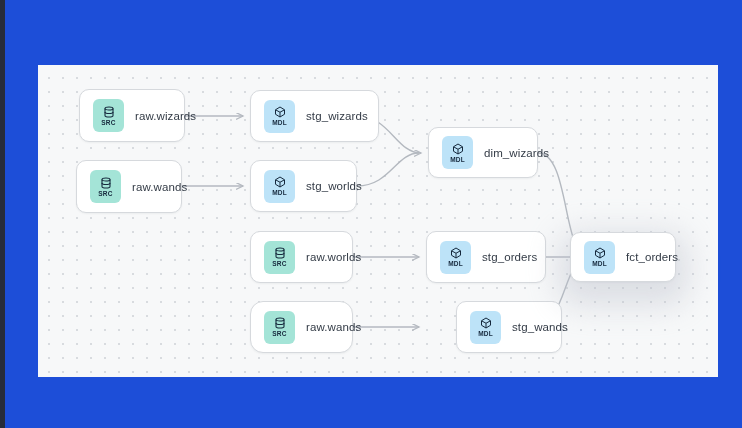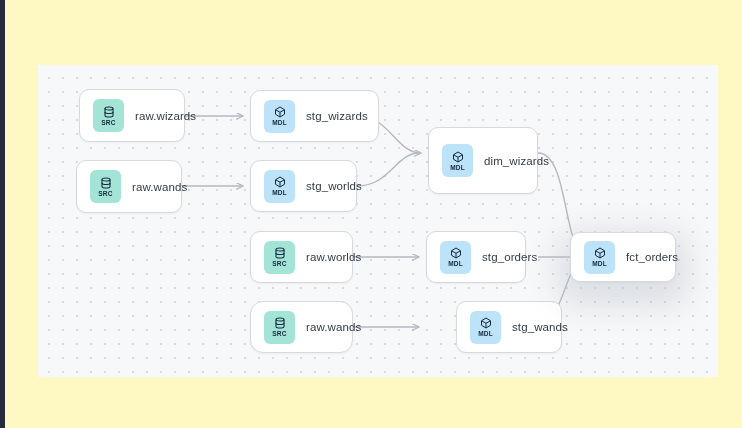--- a/index.html
+++ b/index.html
@@ -1,18 +1,18 @@
 <!DOCTYPE html>
 <html><head>
 <meta charset="utf-8">
 <style>
   * { margin: 0; padding: 0; box-sizing: border-box; }
   html, body { width: 742px; height: 428px; overflow: hidden; background: #ffffff;
     font-family: "Liberation Sans", "DejaVu Sans", sans-serif; }
-  .page { position: relative; width: 742px; height: 428px; background: #fef9c3; }
+  .page { position: relative; width: 742px; height: 428px; background: #1d4ed8; }
 
   .side-strip { position: absolute; left: 0; top: 0; width: 5px; height: 428px;
     background: #272c3a; }
 
   .canvas { position: absolute; left: 38px; top: 65px; width: 680px; height: 312px;
     background-color: #f7f8f9;
     background-image: radial-gradient(#d8dbdf 1px, transparent 1.2px);
     background-size: 14px 14px; background-position: 4px 6px; }
 
   .edge-layer { position: absolute; left: 0; top: 0; width: 680px; height: 312px; }
@@ -28,23 +28,23 @@
   .badge.src { background: #a4e4d7; }
   .badge.mdl { background: #bde3f8; }
   .badge-label { font-size: 6.5px; font-weight: 700; color: #15283c; letter-spacing: 0.2px; }
   .badge svg { display: block; }
 
   
   .n-raw_wizards { left: 41px;  top: 24px;  width: 106px; height: 53px; }
   .n-raw_worlds  { left: 38px;  top: 95px;  width: 106px; height: 53px; }
   .n-stg_wizards { left: 212px; top: 25px;  width: 129px; height: 52px; }
   .n-stg_worlds  { left: 212px; top: 95px;  width: 107px; height: 52px; }
-  .n-dim_wizards { left: 390px; top: 62px;  width: 110px; height: 67px; }
+  .n-dim_wizards { left: 390px; top: 62px;  width: 110px; height: 51px; }
   .n-raw_orders  { left: 212px; top: 166px; width: 103px; height: 52px; }
-  .n-stg_orders  { left: 388px; top: 166px; width: 100px; height: 52px; }
+  .n-stg_orders  { left: 388px; top: 166px; width: 120px; height: 52px; }
   .n-raw_wands   { left: 212px; top: 236px; width: 103px; height: 52px; border-radius: 13px; }
   .n-stg_wands   { left: 388px; top: 236px; width: 106px; height: 52px; margin-left: 30px; }
   .n-fct_orders  { left: 532px; top: 167px; width: 106px; height: 50px;
     box-shadow: 0 12px 30px 12px rgba(188,194,203,0.45), 0 1px 2px rgba(20,30,40,0.06); }
 </style>
 </head>
 <body>
 
 <div class="page">
 

